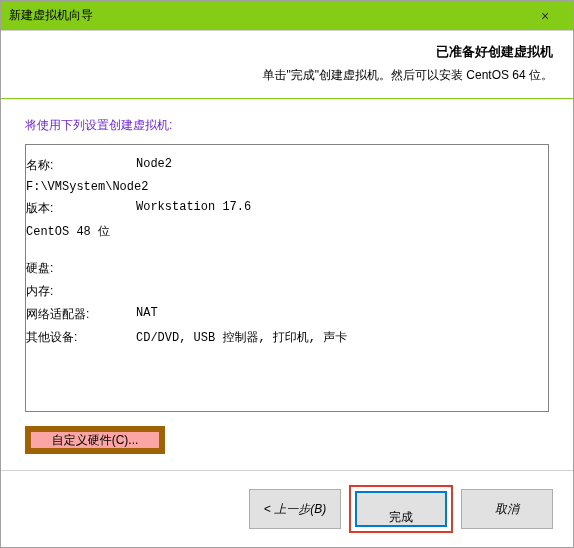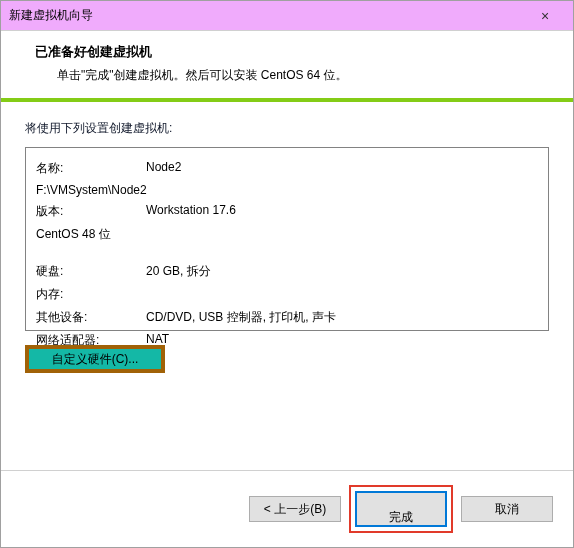--- a/index.html
+++ b/index.html
@@ -18,21 +18,21 @@
     .window {
       width: 574px;
       height: 548px;
       background: #ffffff;
       border: 1px solid #a0a0a0;
       display: flex;
       flex-direction: column;
     }
     .titlebar {
       height: 30px;
-      background: #f0abfc;
+      background: #84cc16;
       border-bottom: 1px solid #d0d0d0;
       display: flex;
       align-items: center;
       justify-content: space-between;
       padding: 0 8px 0 8px;
     }
     .titlebar-title {
       font-size: 12px;
       color: #000;
     }
@@ -41,21 +41,22 @@
       height: 28px;
       display: flex;
       align-items: center;
       justify-content: center;
       font-size: 14px;
       color: #333;
       cursor: pointer;
     }
     .header-section {
       padding: 12px 20px 14px 20px;
-      border-bottom: 4px solid #84cc16;
+      border-bottom: 1px solid #84cc16;
+      text-align: right;
     }
     .header-title {
       font-size: 13px;
       font-weight: bold;
       color: #000;
       margin-left: 14px;
     }
     .header-subtitle {
       font-size: 12px;
       color: #000;
@@ -63,73 +64,75 @@
       margin-left: 36px;
     }
     .content {
       flex: 1;
       padding: 18px 24px 10px 24px;
       display: flex;
       flex-direction: column;
     }
     .intro-text {
       font-size: 12px;
-      color: #0f172a;
+      color: #6d28d9;
       margin-bottom: 10px;
     }
     .settings-box {
       border: 1px solid #828282;
       background: #ffffff;
-      padding: 12px 10px;
-      height: 184px;
+      padding: 12px 0;
+      height: 268px;
     }
     .settings-row {
       display: flex;
       margin-bottom: 6px;
       font-size: 12px;
       color: #000;
     }
     .settings-label {
       width: 110px;
       flex-shrink: 0;
     }
     .settings-value {
       flex: 1;
+      font-family: Liberation Mono, monospace;
     }
     .settings-gap {
       height: 14px;
     }
     .customize-btn {
       margin-top: 14px;
       width: 140px;
       height: 28px;
-      background: #14b8a6;
-      border: 4px solid #a16207;
+      background: #fca5a5;
+      border: 6px solid #a16207;
       font-size: 12px;
       font-family: inherit;
       cursor: pointer;
       text-align: center;
     }
     .footer {
       border-top: 1px solid #d0d0d0;
       padding: 14px 20px 14px 20px;
       display: flex;
       justify-content: flex-end;
       gap: 8px;
       align-items: center;
     }
     .footer-btn {
       min-width: 92px;
-      height: 26px;
+      height: 40px;
       background: #e1e1e1;
       border: 1px solid #adadad;
       font-size: 12px;
       font-family: inherit;
       cursor: pointer;
       padding: 0 12px;
+      font-style: italic;
     }
     .highlight-box {
       border: 2px solid #e13a2a;
       padding: 4px;
       display: inline-flex;
     }
     .finish-btn {
       min-width: 92px;
       height: 16px;
       background: #e1e1e1;
@@ -173,32 +176,31 @@
         <span class="settings-value">Workstation 17.6</span>
       </div>
       <div class="settings-row">
         <span class="settings-value">CentOS 48 位</span>
       </div>
 
       <div class="settings-gap"></div>
 
       <div class="settings-row">
         <span class="settings-label">硬盘:</span>
-        <span class="settings-value">20 GB, 拆分</span>
       </div>
       <div class="settings-row">
         <span class="settings-label">内存:</span>
+      </div>
+      <div class="settings-row">
+        <span class="settings-label">网络适配器:</span>
+        <span class="settings-value">NAT</span>
       </div>
       <div class="settings-row">
         <span class="settings-label">其他设备:</span>
         <span class="settings-value">CD/DVD, USB 控制器, 打印机, 声卡</span>
-      </div>
-      <div class="settings-row">
-        <span class="settings-label">网络适配器:</span>
-        <span class="settings-value">NAT</span>
       </div>
     </div>
 
     <button class="customize-btn">自定义硬件(C)...</button>
   </div>
 
   <div class="footer">
     <button class="footer-btn">&lt; 上一步(B)</button>
     <span class="highlight-box">
       <button class="finish-btn">完成</button>

